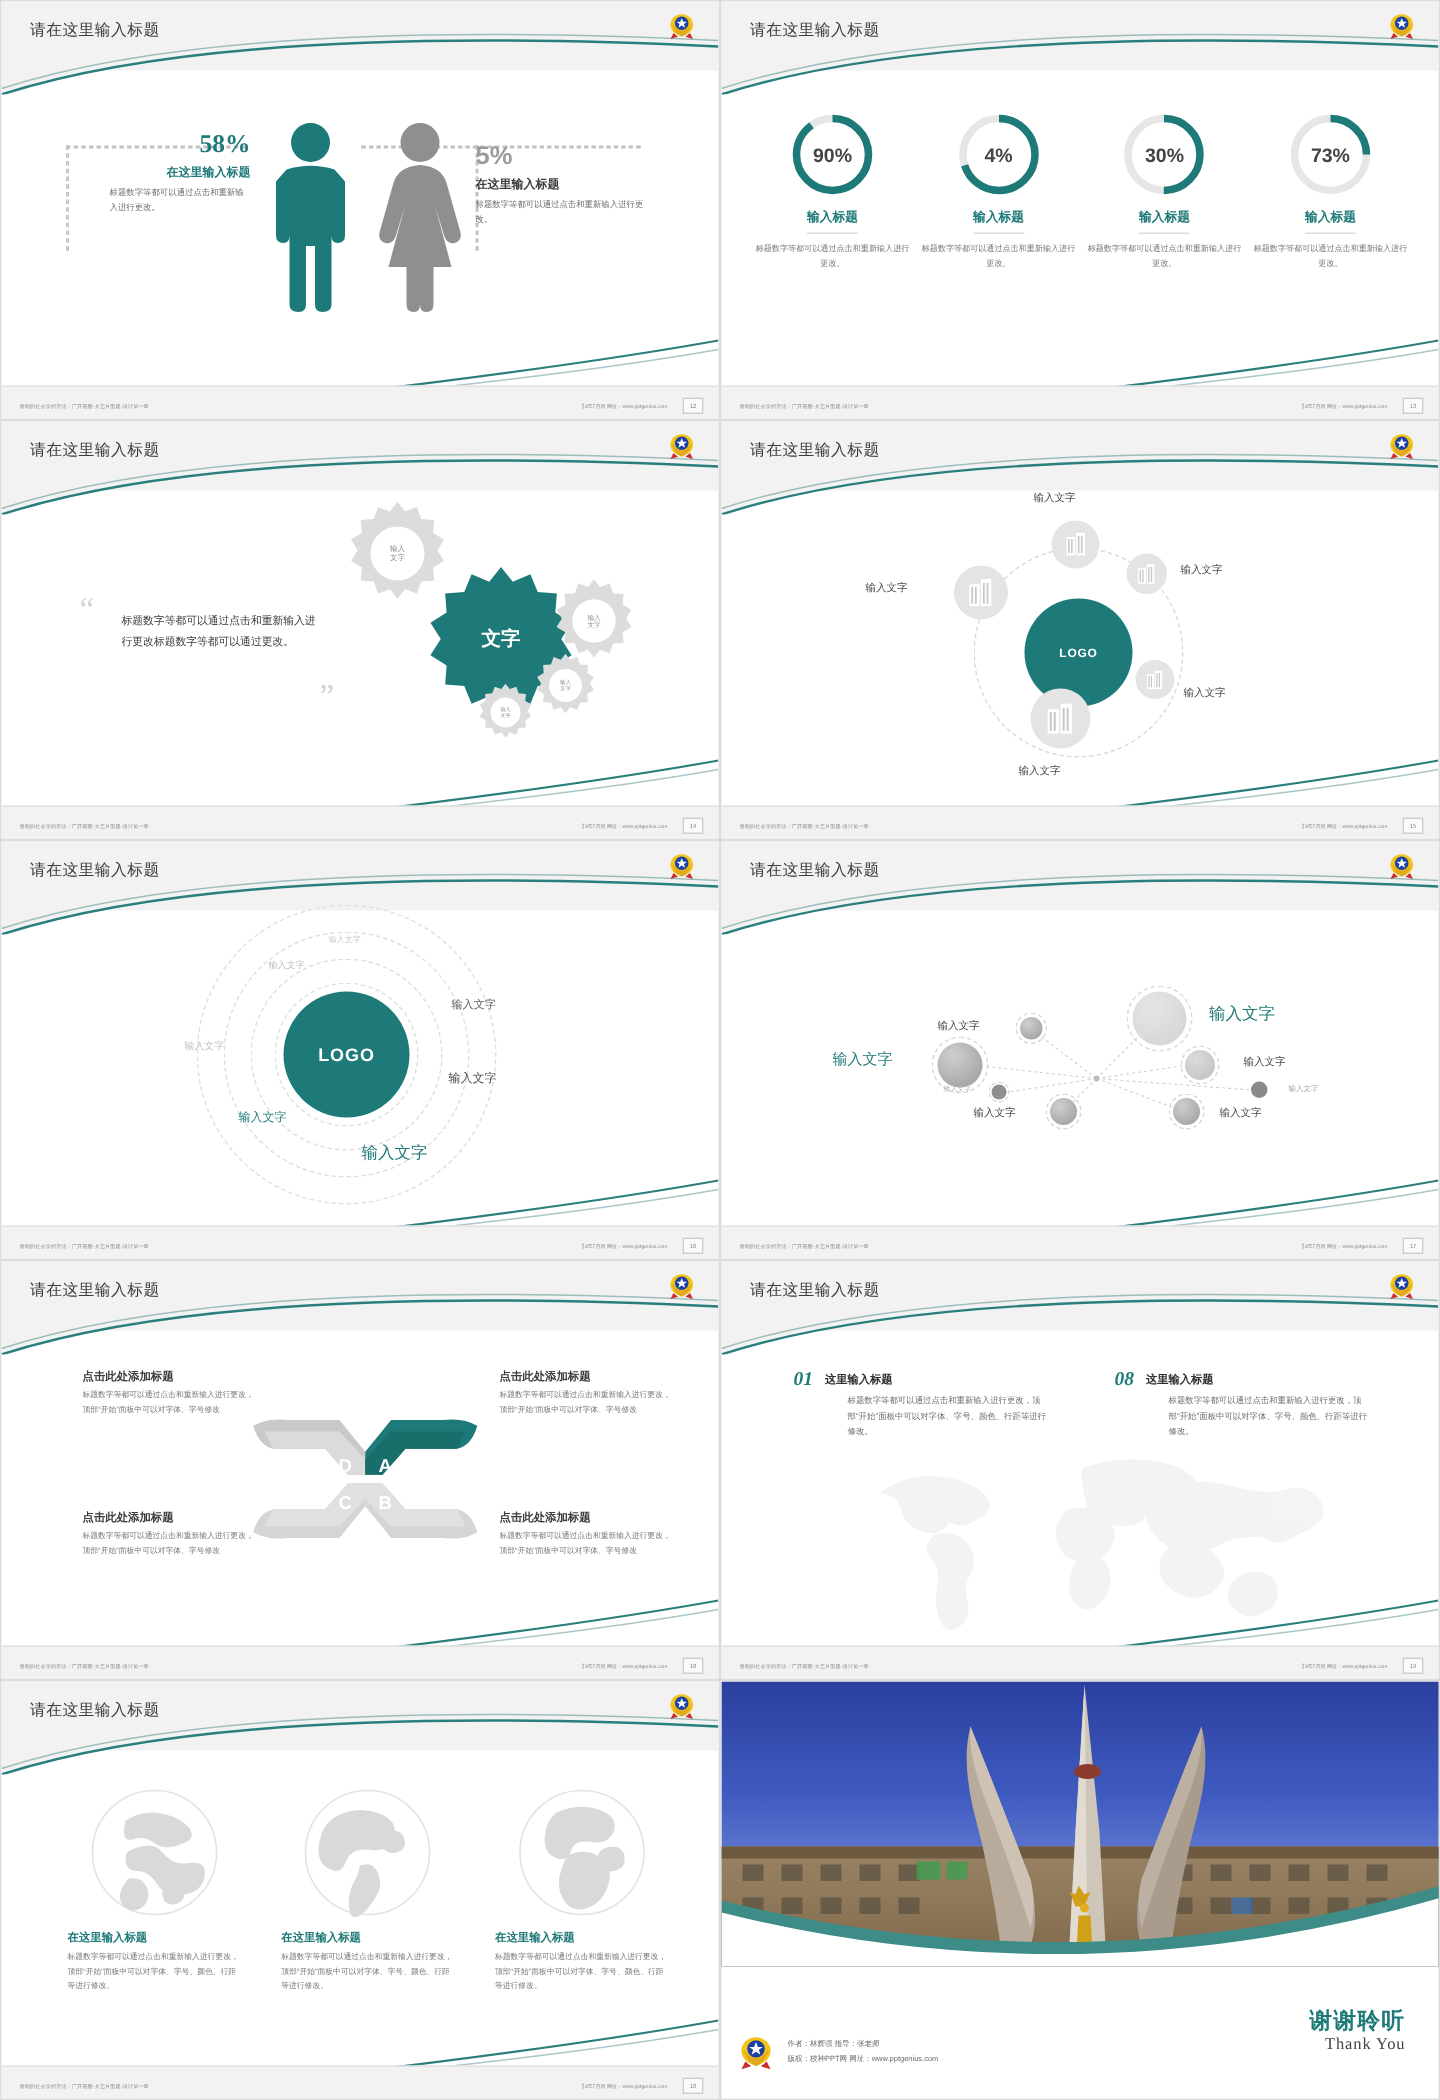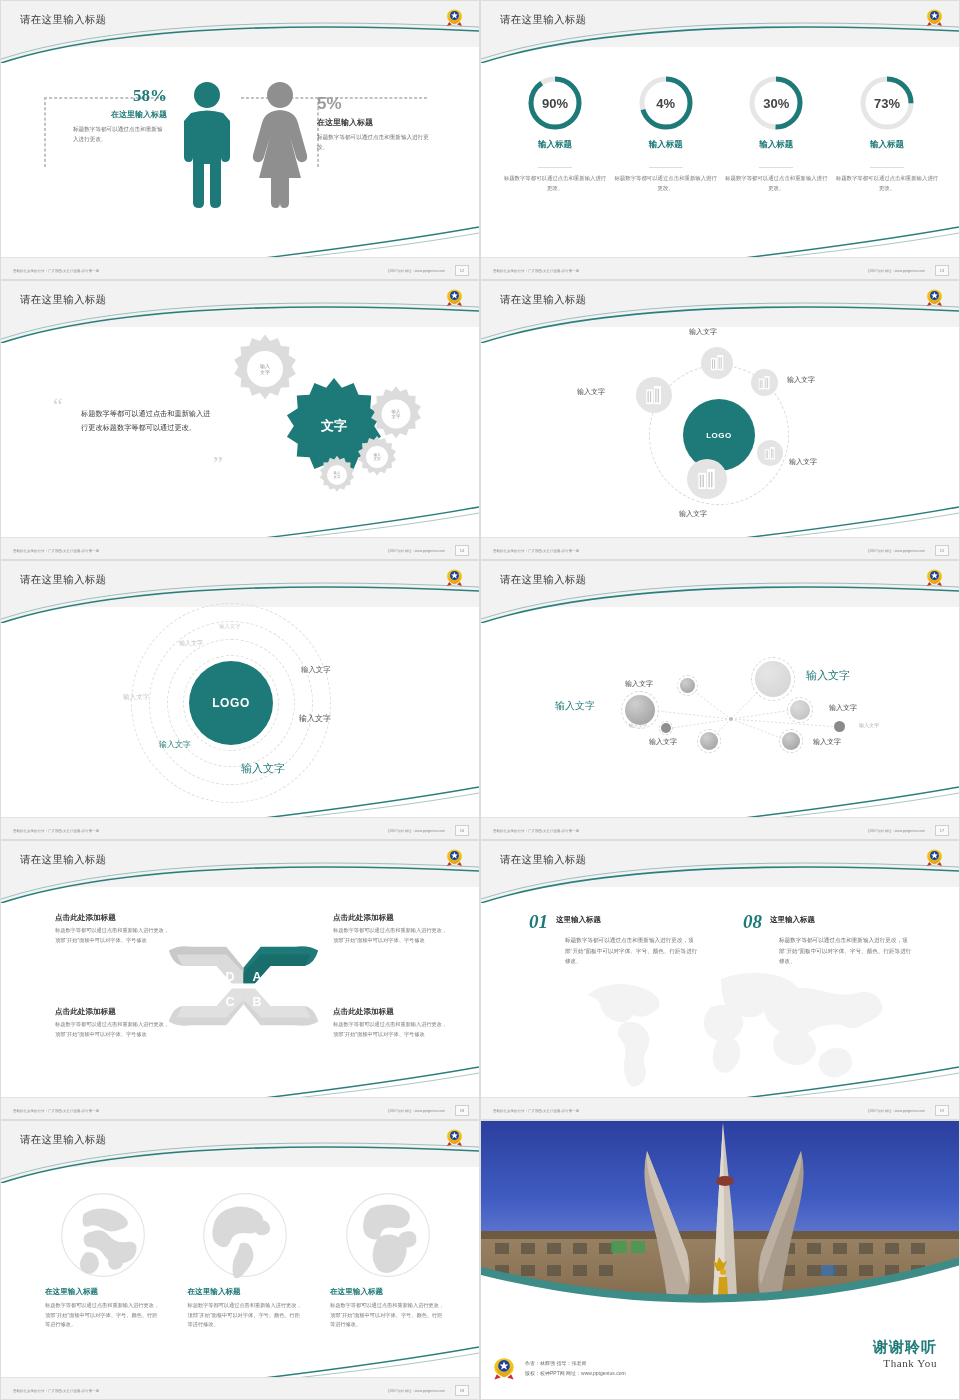--- a/index.html
+++ b/index.html
@@ -24,21 +24,21 @@
   
   .s1-wrap { position:absolute; left:0; top:58px; width:480px; height:190px; }
   .s1-dash { position:absolute; border:1px dashed #c2c2c2; }
   .s1-pct { font-size:17px; font-weight:bold; }
   .s1-sub { font-size:8px; font-weight:bold; margin-top:3px; }
   .s1-body { font-size:5.6px; line-height:1.75; color:#6e6e6e; margin-top:5px; }
 
   
   .ring-col { width:104px; text-align:center; }
   .ring-val { position:absolute; left:0; top:0; width:100%; height:100%; display:flex; align-items:center; justify-content:center; font-size:13px; font-weight:bold; color:#444; }
-  .ring-lbl { margin-top:6px; font-size:8.5px; font-weight:bold; color:#1e7a78; padding-bottom:16px; border-bottom:1px solid #ddd; display:inline-block; }
+  .ring-lbl { margin-top:6px; font-size:8.5px; font-weight:bold; color:#1e7a78; padding-bottom:4px; border-bottom:1px solid #ddd; display:inline-block; }
   .ring-txt { margin-top:6px; font-size:5.4px; line-height:1.8; color:#777; }
 
   
   .quote { font-size:22px; color:#d4d4d4; font-family:"Liberation Serif",serif; line-height:.6; }
   .g-txt { position:absolute; left:0; top:0; width:100%; height:100%; display:flex; flex-direction:column; align-items:center; justify-content:center; font-size:5px; color:#8d8d8d; line-height:1.25; }
 
   
   .node-ic { position:absolute; border-radius:50%; background:#e4e4e4; display:flex; align-items:center; justify-content:center; }
   .lbl-sm { position:absolute; font-size:7px; color:#4a4a4a; white-space:nowrap; }
 
@@ -47,21 +47,21 @@
 
   
   .nnode { position:absolute; border-radius:50%; background:radial-gradient(circle at 35% 30%, #cfcfcf, #9a9a9a); }
   .nring { position:absolute; border-radius:50%; border:1px dashed #d8d8d8; }
 
   
   .q-h { font-size:7.6px; font-weight:bold; color:#3d3d3d; }
   .q-b { font-size:5.2px; line-height:1.85; color:#787878; margin-top:3px; }
 
   
-  .num { font-size:19px; font-style:italic; font-weight:bold; color:#1e7a78; font-family:"Liberation Serif",serif; }
+  .num { font-size:13px; font-style:italic; font-weight:bold; color:#1e7a78; font-family:"Liberation Serif",serif; }
   .n-h { font-size:7.5px; font-weight:bold; color:#2f2f2f; }
   .n-b { font-size:5.6px; line-height:1.9; color:#6f6f6f; }
 
   
   .g-h { font-size:7.6px; font-weight:bold; color:#1e7a78; }
   .g-b { font-size:5.2px; line-height:1.85; color:#787878; margin-top:4px; }
 
   
   .thx-cn { font-size:15px; font-weight:bold; color:#1e7a78; letter-spacing:1px; }
   .thx-en { font-size:11px; color:#444; letter-spacing:.6px; font-family:"Liberation Serif",serif; }

